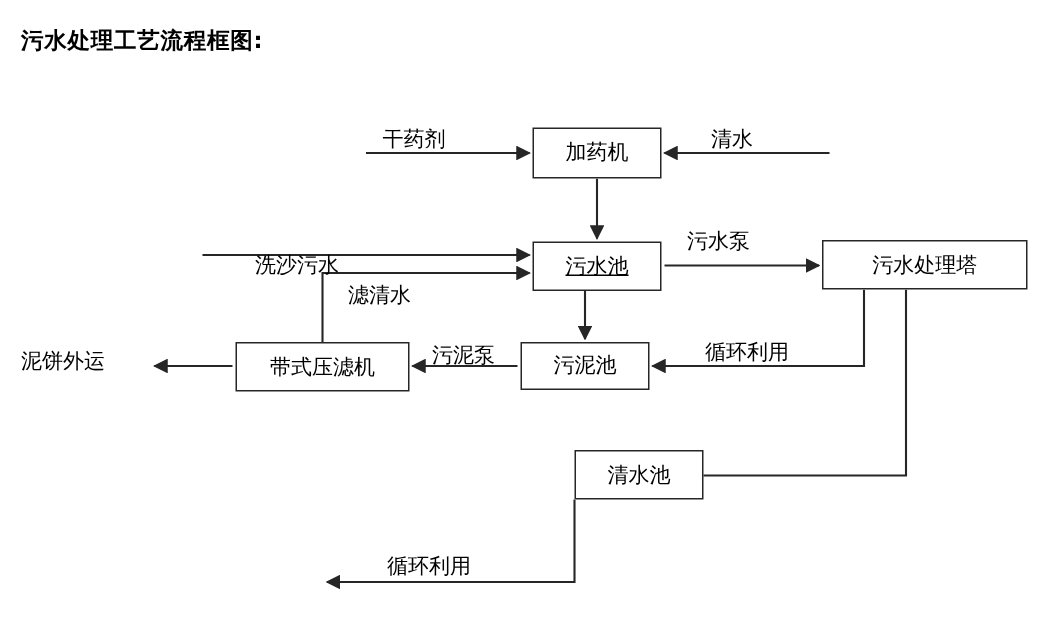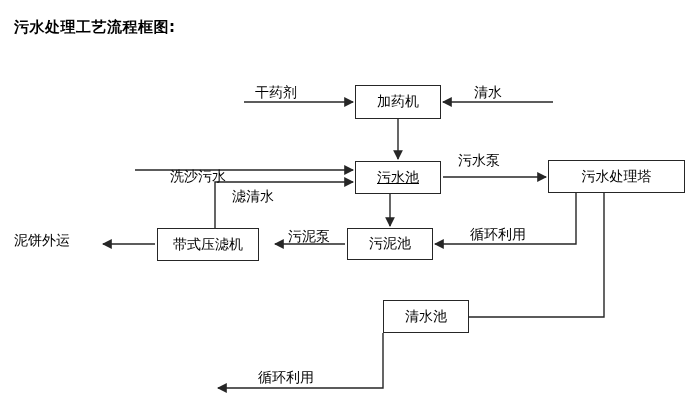--- a/index.html
+++ b/index.html
@@ -51,21 +51,21 @@
   .term-label {
     position: absolute;
     font-size: 14px;
     white-space: nowrap;
   }
   
   #node-dosing    { left: 355px; top: 85px;  width: 86px;  height: 34px; }
   #node-sewage    { left: 355px; top: 161px; width: 86px;  height: 33px; text-decoration: underline; }
   #node-tower     { left: 548px; top: 160px; width: 137px; height: 33px; }
   #node-sludge    { left: 347px; top: 228px; width: 86px;  height: 32px; }
-  #node-press     { left: 157px; top: 228px; width: 102px; height: 33px; }
+  #node-press     { left: 157px; top: 228px; width: 116px; height: 33px; }
   #node-clean     { left: 356px; top: 300px; width: 86px;  height: 33px; margin-left: 27px; }
   
   #lbl-dry-agent    { left: 255px; top: 84px; }
   #lbl-clear-water  { left: 474px; top: 84px; }
   #lbl-wash-sewage  { left: 170px; top: 168px; }
   #lbl-filtrate     { left: 232px; top: 188px; }
   #lbl-sewage-pump  { left: 458px; top: 152px; }
   #lbl-sludge-pump  { left: 288px; top: 228px; }
   #lbl-bottom-water { left: 470px; top: 226px; }
   #lbl-mud-cake     { left: 14px;  top: 232px; }

